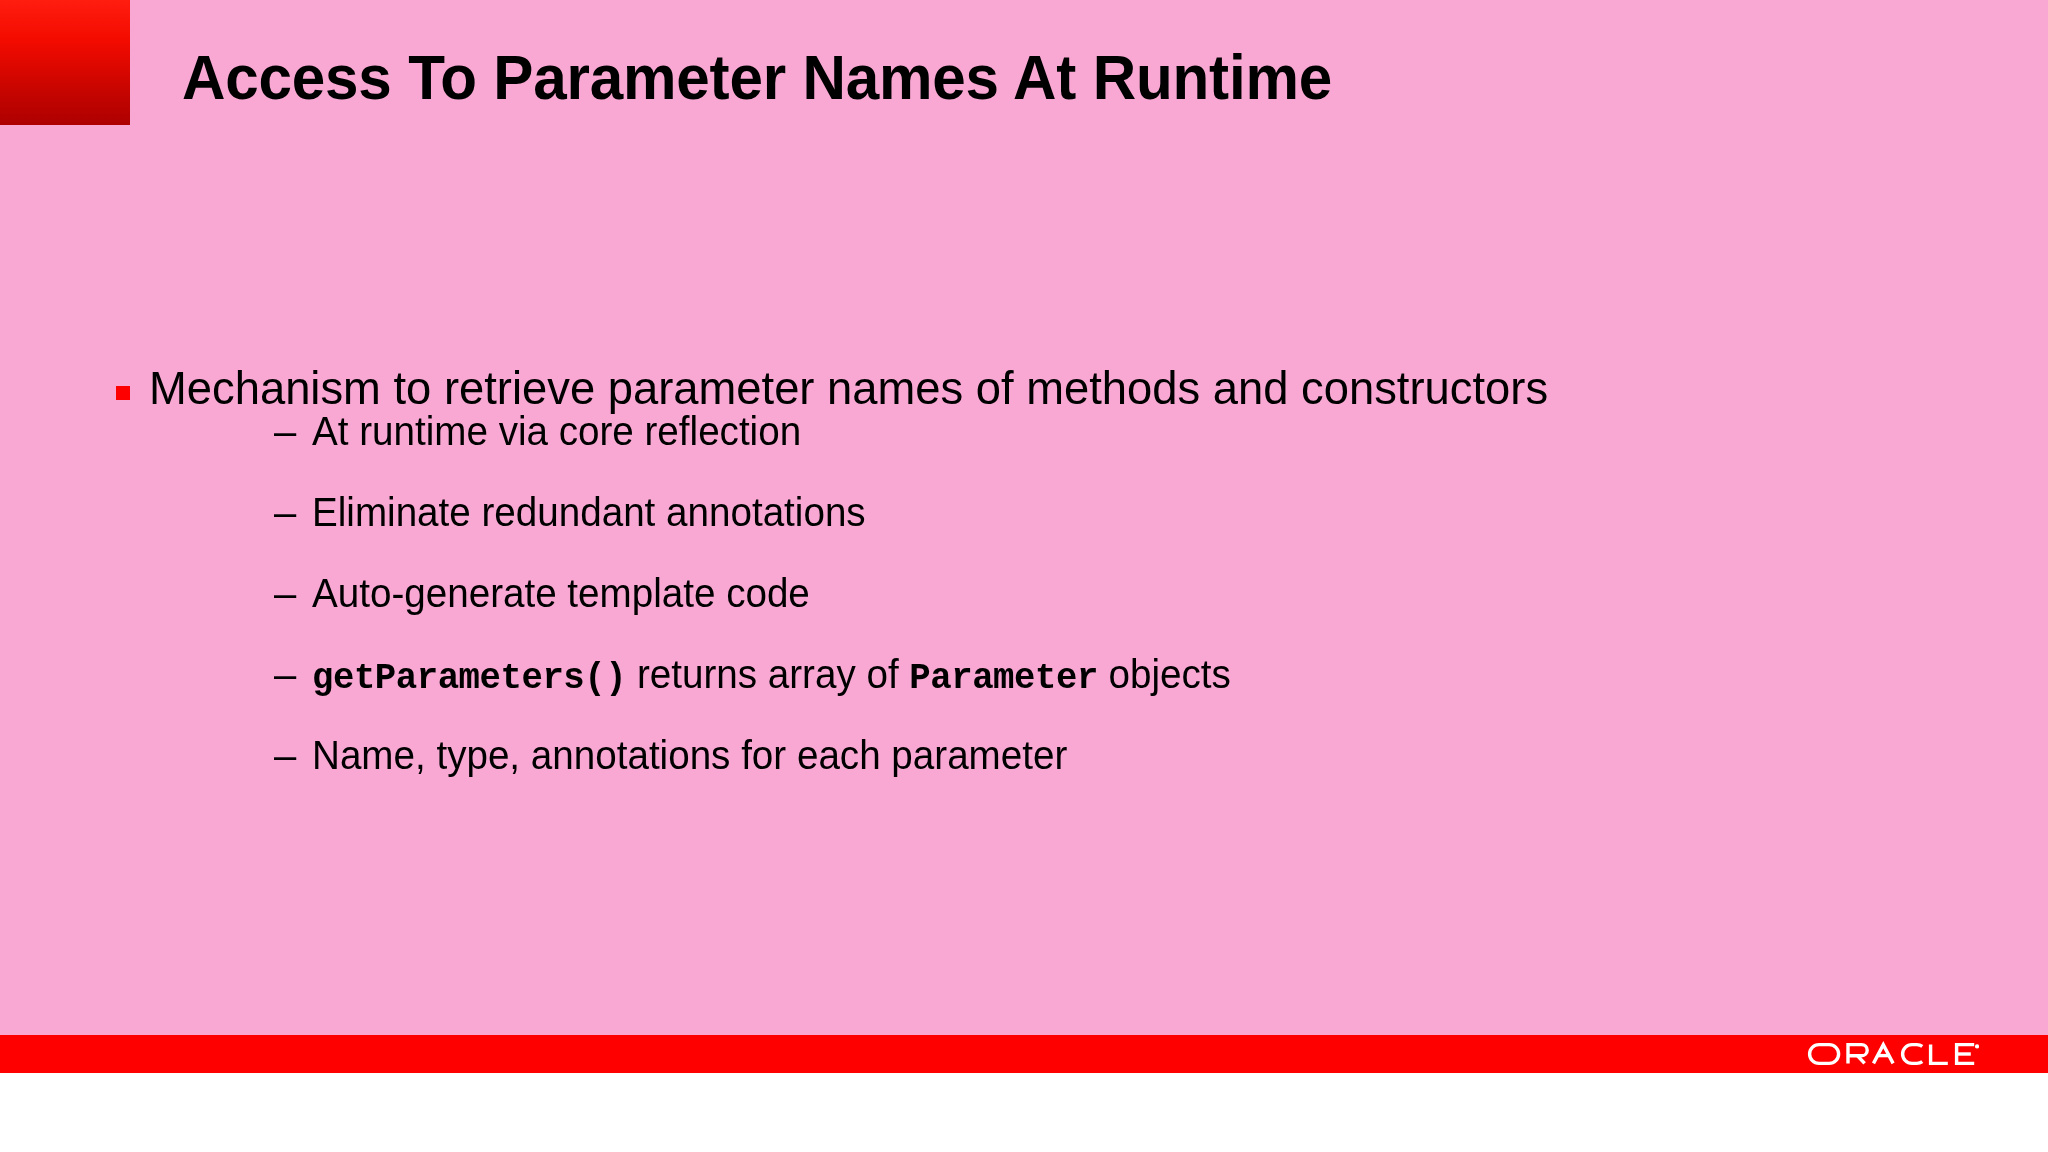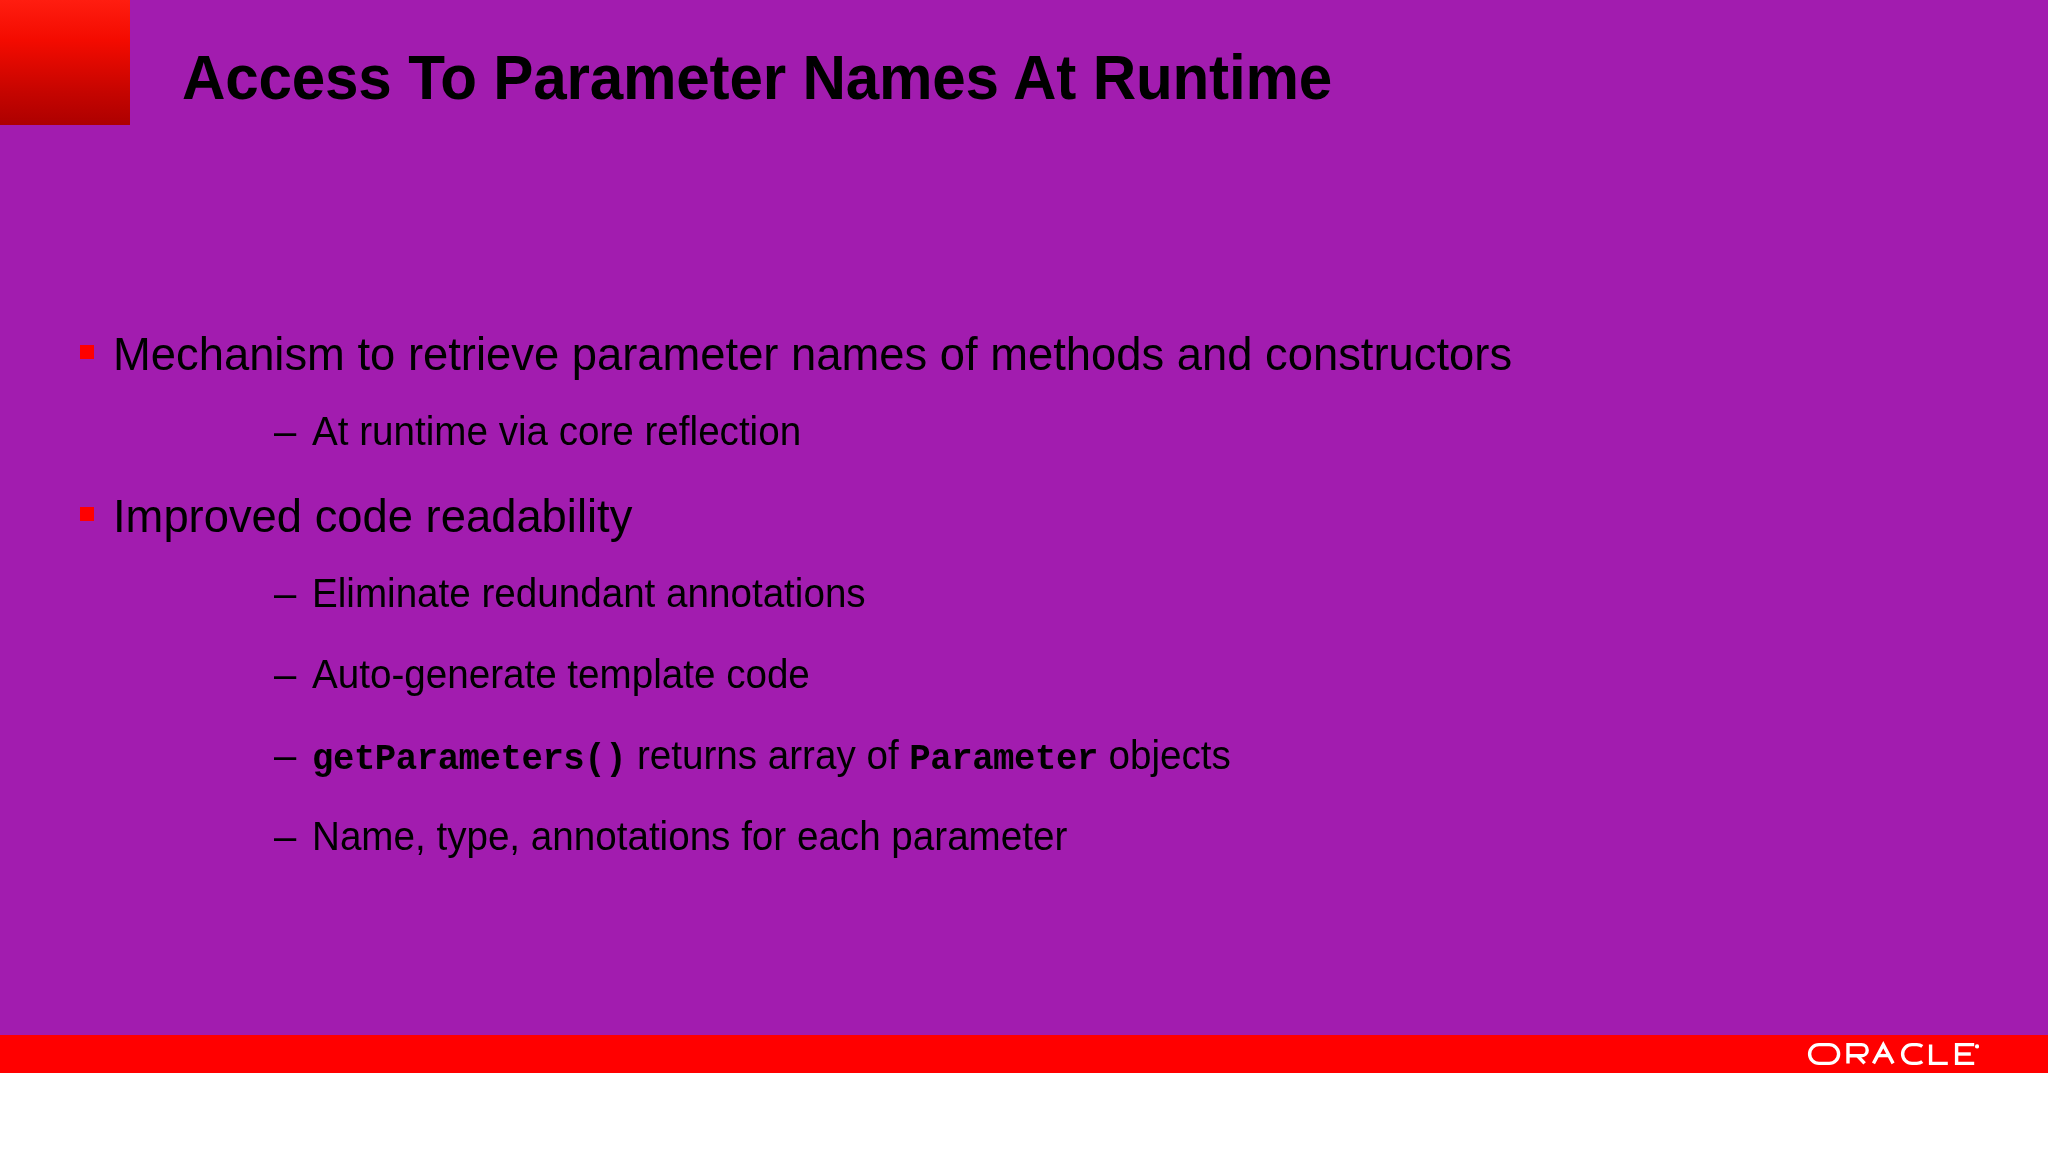--- a/index.html
+++ b/index.html
@@ -4,21 +4,21 @@
 <style>
   html, body {
     margin: 0;
     padding: 0;
     background: #ffffff;
   }
   #slide {
     position: relative;
     width: 2048px;
     height: 1152px;
-    background: #a21caf;
+    background: #f9a8d4;
     overflow: hidden;
     font-family: "Liberation Sans", sans-serif;
     -webkit-font-smoothing: antialiased;
   }
 
   
   #accent-block {
     position: absolute;
     left: 0;
     top: 0;
@@ -55,22 +55,23 @@
 
   .bullet-row {
     position: relative;
     display: flex;
     align-items: baseline;
     white-space: nowrap;
   }
 
   
   .lvl1 {
-    padding-left: 80px;
+    padding-left: 116px;
     height: 81px;
+    align-items: flex-end;
   }
   .lvl1 .marker {
     flex: 0 0 auto;
     width: 14px;
     height: 14px;
     background: #ff0000;
     margin-right: 19px;
     position: relative;
     top: -11px;
   }
@@ -153,24 +154,20 @@
 
   <div id="body">
       <div class="bullet-row lvl1">
         <span class="marker"></span>
         <span class="txt">Mechanism to retrieve parameter names of methods and constructors</span>
       </div>
       <div class="bullet-row lvl2">
         <span class="marker">–</span>
         <span class="txt">At runtime via core reflection</span>
       </div>
-      <div class="bullet-row lvl1">
-        <span class="marker"></span>
-        <span class="txt">Improved code readability</span>
-      </div>
       <div class="bullet-row lvl2">
         <span class="marker">–</span>
         <span class="txt">Eliminate redundant annotations</span>
       </div>
       <div class="bullet-row lvl2">
         <span class="marker">–</span>
         <span class="txt">Auto-generate template code</span>
       </div>
       <div class="bullet-row lvl2">
         <span class="marker">–</span>

